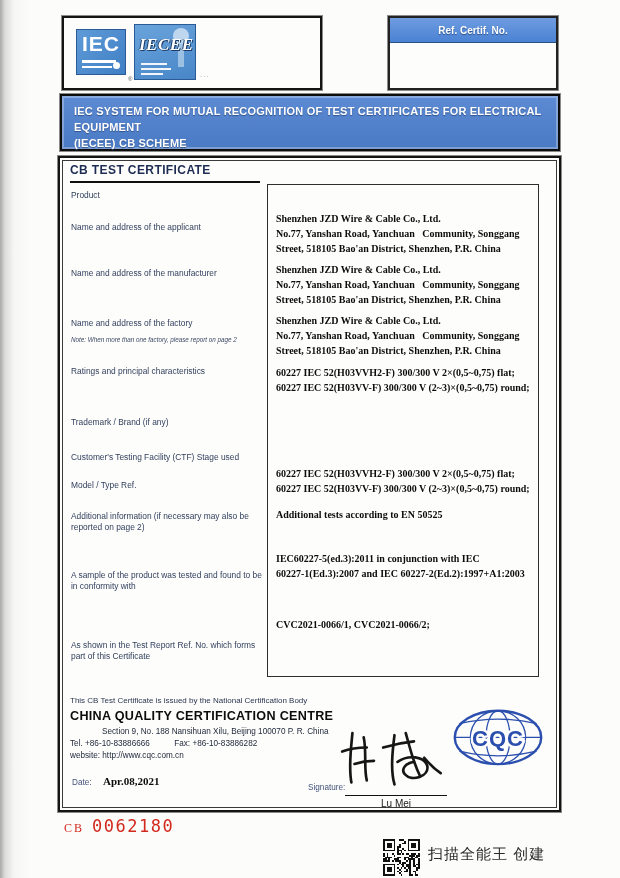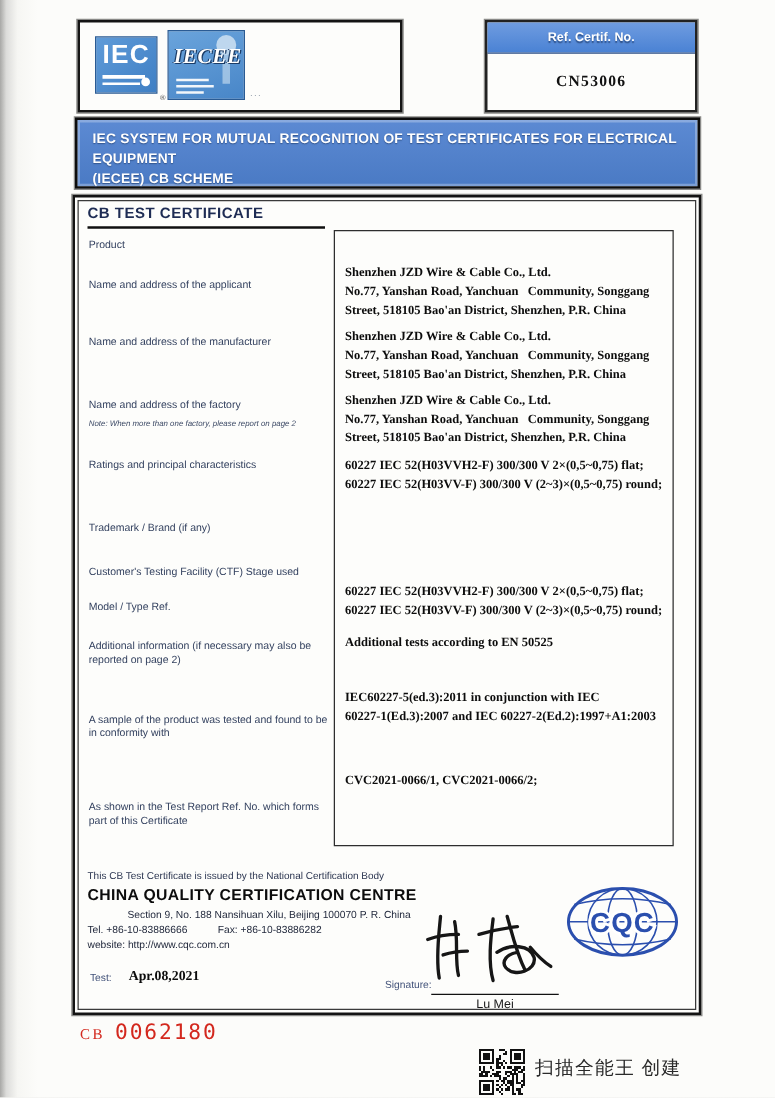--- a/index.html
+++ b/index.html
@@ -104,21 +104,20 @@
       <span class="iecee-txt">IECEE</span>
       <span class="ln" style="bottom:14px; width:26px;"></span>
       <span class="ln" style="bottom:9px; width:30px;"></span>
       <span class="ln" style="bottom:4px; width:22px;"></span>
     </div>
     <span class="dots">...</span>
   </div>
 
   <div class="ref-box">
     <div class="ref-head">Ref. Certif. No.</div>
-    <div class="ref-val">CN53006</div>
   </div>
 
   <div class="banner">IEC SYSTEM FOR MUTUAL RECOGNITION OF TEST CERTIFICATES FOR ELECTRICAL EQUIPMENT
 (IECEE) CB SCHEME</div>
 
   <div class="main-frame">
     <div class="inner-line"></div>
   </div>
 
   <div class="cert-title">CB TEST CERTIFICATE</div>
@@ -158,21 +157,21 @@
 
   <div class="issued-line">This CB Test Certificate is issued by the National Certification Body</div>
   <div class="org-name">CHINA QUALITY CERTIFICATION CENTRE</div>
   <div class="org-addr">Section 9, No. 188 Nansihuan Xilu, Beijing 100070 P. R. China</div>
   <div class="org-telfax">
     <span>Tel. +86-10-83886666</span>
     <span class="fax">Fax: +86-10-83886282</span>
   </div>
   <div class="org-web">website: http://www.cqc.com.cn</div>
 
-  <div class="date-label">Test:</div>
+  <div class="date-label">Date:</div>
   <div class="date-value">Apr.08,2021</div>
 
   <div class="sig-label">Signature:</div>
   <div class="sig-script">
     <svg viewBox="0 0 115 62" xmlns="http://www.w3.org/2000/svg" fill="none" stroke="#161616" stroke-width="2.6" stroke-linecap="round">
       <path d="M16,6 C15,18 12,38 15,54"></path>
       <path d="M6,24 C14,21 22,20 30,20"></path>
       <path d="M27,10 C30,24 27,40 30,52"></path>
       <path d="M18,36 C24,34 31,33 37,33"></path>
       <path d="M57,8 C55,24 53,42 57,56"></path>

